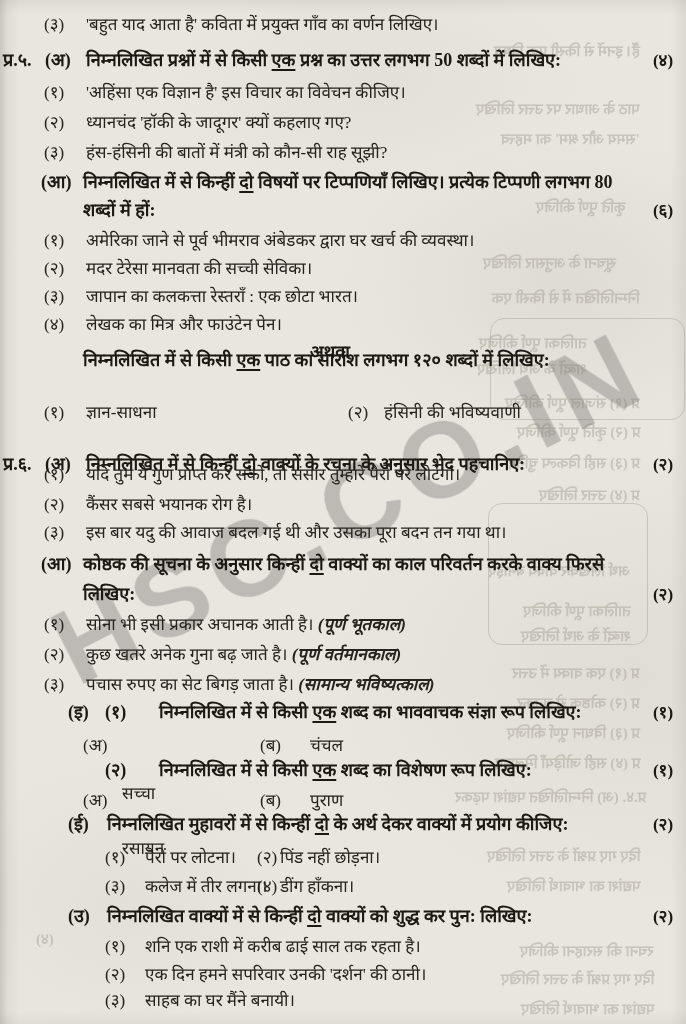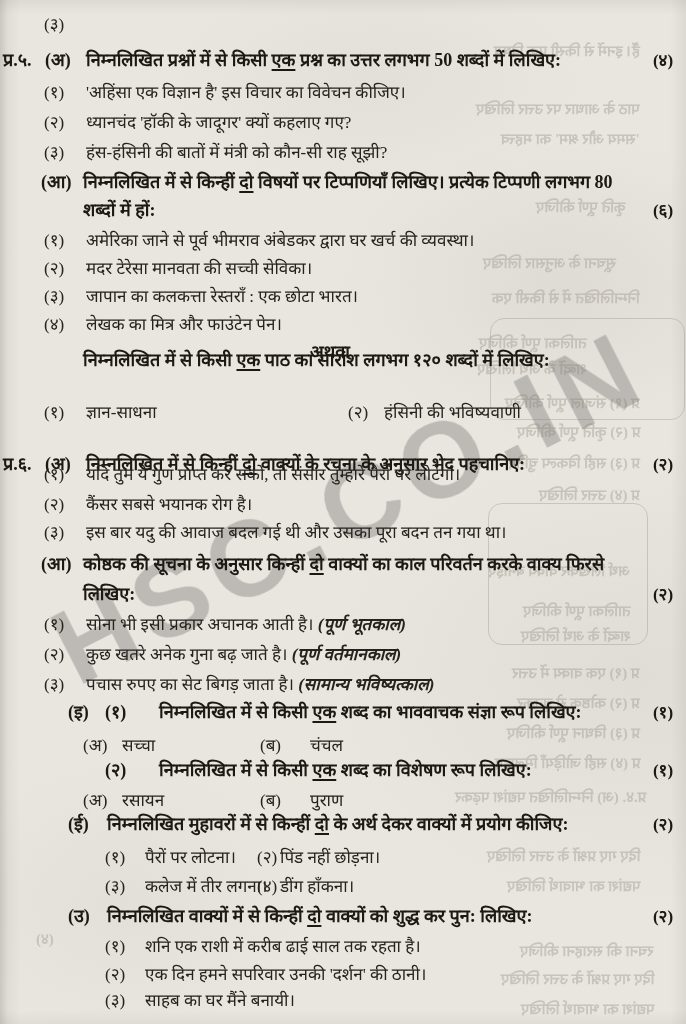--- a/index.html
+++ b/index.html
@@ -45,21 +45,21 @@
   .row{
     position:absolute;left:0;width:686px;height:26px;
     font-size:17px;line-height:25px;color:#26231f;white-space:nowrap;
   }
   .row.bold{font-weight:700;font-size:18px;color:#1c1914;}
   .row span{position:absolute;top:0;}
   .qn{left:3px;}   .lblA{left:45px;}  .tA{left:86px;}
   .lblAA{left:41px;} .tAA{left:83px;}
   .n1{left:44px;}  .t1{left:86px;}
   .lblI{left:68px;} .nI{left:105px;}  .tI{left:159px;}
-  .optA{left:83px;} .optAt{left:122px;} .optB{left:260px;} .optBt{left:296px;margin-left:14px;}
+  .optA{left:83px;} .optAt{left:122px;margin-top:48px;} .optB{left:260px;} .optBt{left:296px;margin-left:14px;}
   .tB{left:107px;}
   .nB{left:105px;} .tB2{left:145px;text-align:right;}
   .col2n{left:257px;} .col2t{left:280px;}
   .sum2n{left:348px;} .sum2t{left:384px;}
   .centered{left:0;width:660px;text-align:center;}
   .centered span{position:static;}
   .mark{left:641px;width:44px;text-align:center;font-weight:700;font-size:17px;color:#1c1914;}
   .u{text-decoration:underline;text-underline-offset:3px;text-decoration-thickness:1.5px;}
   .hint{font-style:italic;font-weight:700;}
   .inline-seg{position:static !important;}
@@ -99,20 +99,21 @@
     <div class="bline" style="top:998px;right:32px;">पद्यांश का भावार्थ लिखिए</div>
     <div class="bline" style="top:928px;left:36px;">(४)</div>
   </div>
 
   <div class="watermark">HSC.CO.IN</div>
 
   <div class="content">
 
     <div class="row" style="top:12px">
       <span class="n1">(३)</span>
+      <span class="t1">'बहुत याद आता है' कविता में प्रयुक्त गाँव का वर्णन लिखिए।</span>
     </div>
 
     <div class="row bold" style="top:48px">
       <span class="qn">प्र.५.</span>
       <span class="lblA">(अ)</span>
       <span class="tA"><span class="inline-seg">निम्नलिखित प्रश्नों में से किसी </span><span class="inline-seg u">एक</span><span class="inline-seg"> प्रश्न का उत्तर लगभग 50 शब्दों में लिखिए:</span></span>
       <span class="mark">(४)</span>
     </div>
     <div class="row" style="top:80px">
       <span class="n1">(१)</span>

